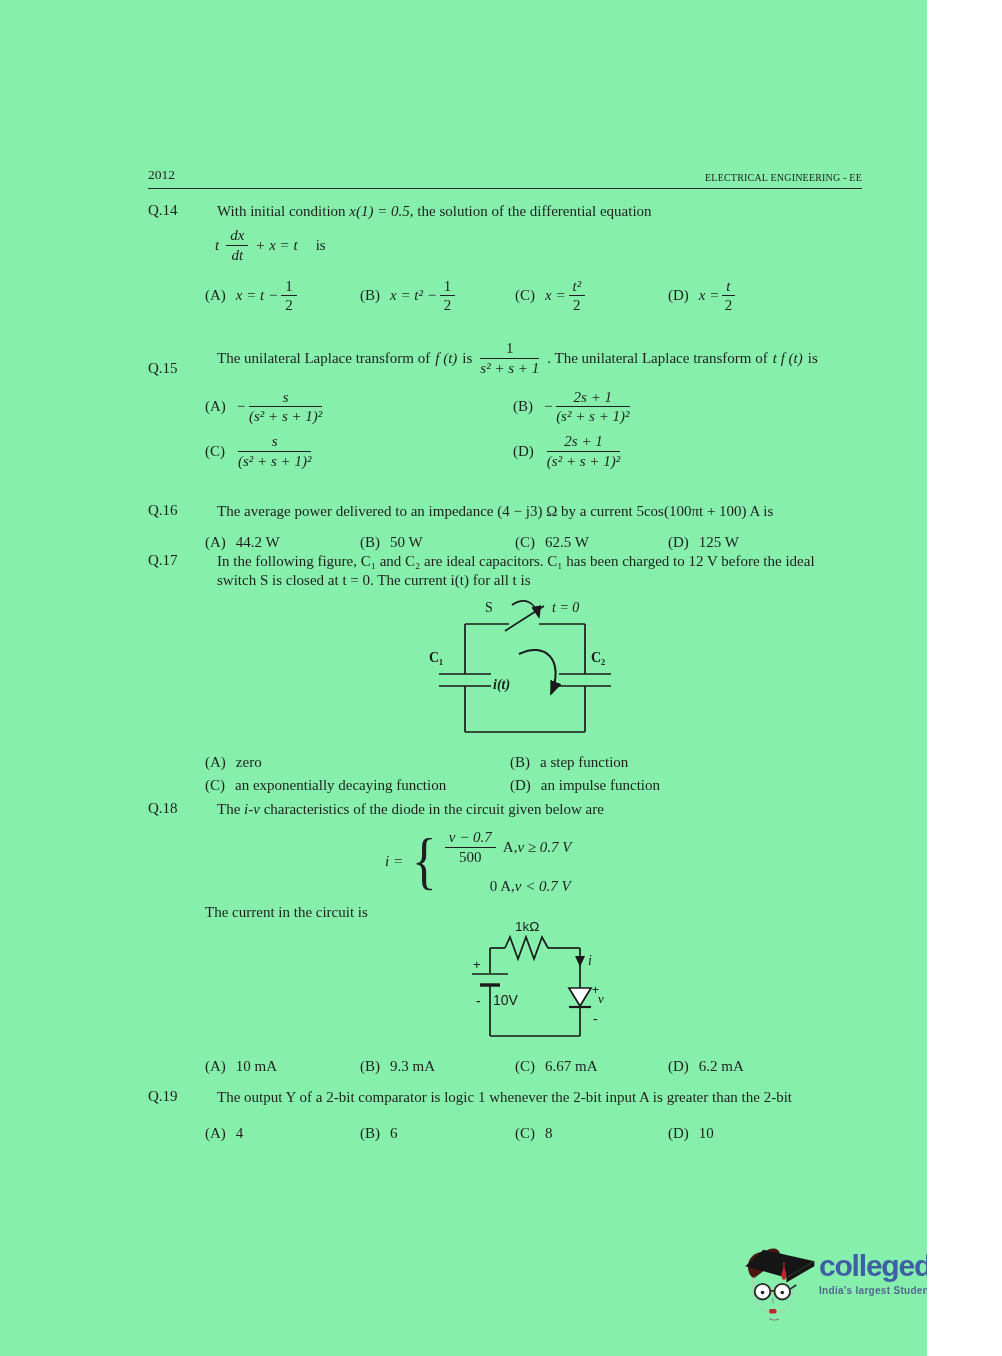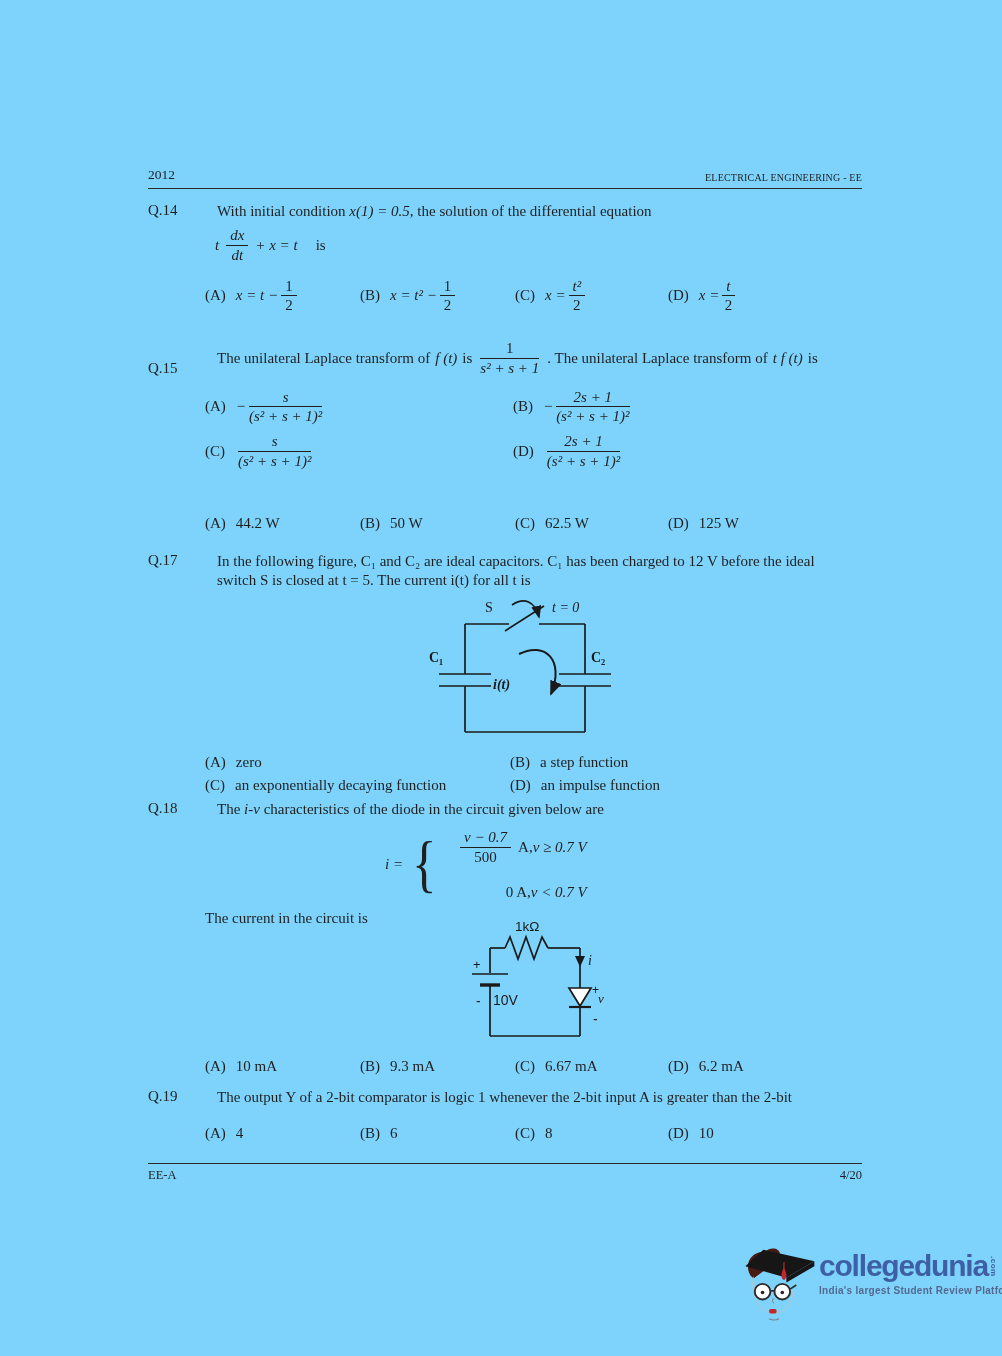--- a/index.html
+++ b/index.html
@@ -1,16 +1,16 @@
 <!DOCTYPE html>
 <html><head>
 <meta charset="utf-8">
 <style>
   html,body{margin:0;padding:0;background:#ffffff;}
-  .page{position:relative;width:1002px;height:1356px;background:#7dd3fc;overflow:hidden;
+  .page{position:relative;width:927px;height:1356px;background:#86efac;overflow:hidden;
         font-family:"Liberation Serif",serif;color:#1f1f1f;font-size:15px;}
   
   .header{position:absolute;left:148px;top:167px;width:714px;border-bottom:1.8px solid #2b2b2b;
           padding-bottom:5px;display:flex;justify-content:space-between;align-items:flex-end;}
   .header .year{font-size:13.5px;}
   .header .title{font-size:10px;letter-spacing:.2px;}
   .footer{position:absolute;left:148px;top:1163px;width:714px;border-top:1.6px solid #2b2b2b;
           padding-top:4px;display:flex;justify-content:space-between;font-size:12.5px;}
   
   .qblock{position:absolute;left:148px;width:714px;}
@@ -33,25 +33,25 @@
   .g4{grid-template-columns:155px 155px 153px auto;}
   .g4.talls{margin-top:14px;}
   .g2-15{grid-template-columns:308px auto;row-gap:8px;margin-top:12px;}
   .g2-17{grid-template-columns:305px auto;row-gap:2px;}
   .opt{display:flex;align-items:center;white-space:nowrap;line-height:21px;}
   .olabel{margin-right:10px;}
   
   .piecewise{display:flex;align-items:center;margin:10px 0 0 237px;}
   .piecewise .lhs{margin-right:6px;}
   .brace{font-size:64px;font-weight:400;line-height:0.95;transform:scaleX(.8);display:inline-block;}
-  .cases{display:flex;flex-direction:column;gap:18px;margin-left:2px;align-items:flex-end;}
+  .cases{display:flex;flex-direction:column;gap:12px;margin-left:2px;}
   .caserow{display:flex;align-items:center;}
   .caserow .unit{margin-left:4px;}
   .caserow .cond{}
-  .caserow.row2 .unit{margin-left:64px;}
+  .caserow.row2 .unit{margin-left:48px;}
   .midline{margin:8px 0 0 57px;line-height:19px;}
   
   .circuit{position:absolute;}
   
   .logo{position:absolute;left:742px;top:1243px;display:flex;align-items:flex-start;
         font-family:"Liberation Sans",sans-serif;}
   .mascot{width:74px;height:80px;flex:0 0 auto;}
   .logo-text{margin-left:3px;margin-top:8px;}
   .brand-row{display:flex;align-items:flex-start;}
   .brand{font-size:30px;font-weight:bold;color:#3e5fa5;letter-spacing:-1.2px;line-height:1;}
@@ -167,20 +167,24 @@
         <span class="mi"></span>
         <span class="frac">
             <span class="num mi">2s + 1</span>
             <span class="den mi">(s² + s + 1)²</span>
           </span>
       </div>
     </div>
   </section>
 
   <section class="qblock" style="top:502px">
+    <div class="qrow">
+      <span class="qnum">Q.16</span>
+      <span class="qbody line">The average power delivered to an impedance  (4 − j3) Ω  by a current  5cos(100πt + 100) A  is</span>
+    </div>
     <div class="optgrid g4" style="margin-top:11px">
       <div class="opt">
           <span class="olabel">(A)</span>
           <span>44.2 W</span>
         </div>
       <div class="opt">
           <span class="olabel">(B)</span>
           <span>50 W</span>
         </div>
       <div class="opt">
@@ -192,21 +196,21 @@
           <span>125 W</span>
         </div>
     </div>
   </section>
 
   <section class="qblock" style="top:552px">
     <div class="qrow">
       <span class="qnum">Q.17</span>
       <span class="qbody">
         <div class="line">In the following figure, C₁  and C₂ are ideal capacitors. C₁ has been charged to 12 V before the ideal</div>
-        <div class="line">switch S is closed at t = 5. The current i(t) for all t is</div>
+        <div class="line">switch S is closed at t = 0. The current i(t) for all t is</div>
       </span>
     </div>
   </section>
 
   <div class="circuit" style="left:425px;top:594px">
     <svg width="260" height="150" viewBox="0 0 260 150">
       <defs>
         <marker id="ah17" markerWidth="9" markerHeight="9" refX="6.5" refY="3" orient="auto">
           <path d="M0,0 L7.5,3 L0,6 Z" fill="#1a1a1a"></path>
         </marker>
@@ -359,24 +363,20 @@
           <span class="olabel">(C)</span>
           <span>8</span>
         </div>
       <div class="opt">
           <span class="olabel">(D)</span>
           <span>10</span>
         </div>
     </div>
   </section>
 
-  <div class="footer">
-    <span>EE-A</span>
-    <span>4/20</span>
-  </div>
 
   <div class="logo">
     <svg class="mascot" viewBox="0 0 90 95">
       <path d="M10,38 C2,24 12,8 28,10 C34,3 46,5 46,12 L44,20 L14,42 Z" fill="#4a1a12"></path>
       <polygon points="26,7 88,21 54,41 4,27" fill="#161616"></polygon>
       <polygon points="54,41 88,21 88,27 54,47" fill="#161616"></polygon>
       <path d="M51,22 L51,32" stroke="#b02525" stroke-width="1.6" fill="none"></path>
       <path d="M51,29 C47,35 47,42 51,44 C55,42 55,35 51,29 Z" fill="#c0272d"></path>
       <path d="M14,40 C10,58 18,80 36,84 C54,86 62,70 62,56" fill="none" stroke="#c9c0b6" stroke-width="1"></path>
       <circle cx="25" cy="58" r="9.5" fill="#ffffff" stroke="#2a2a2a" stroke-width="2.3"></circle>

